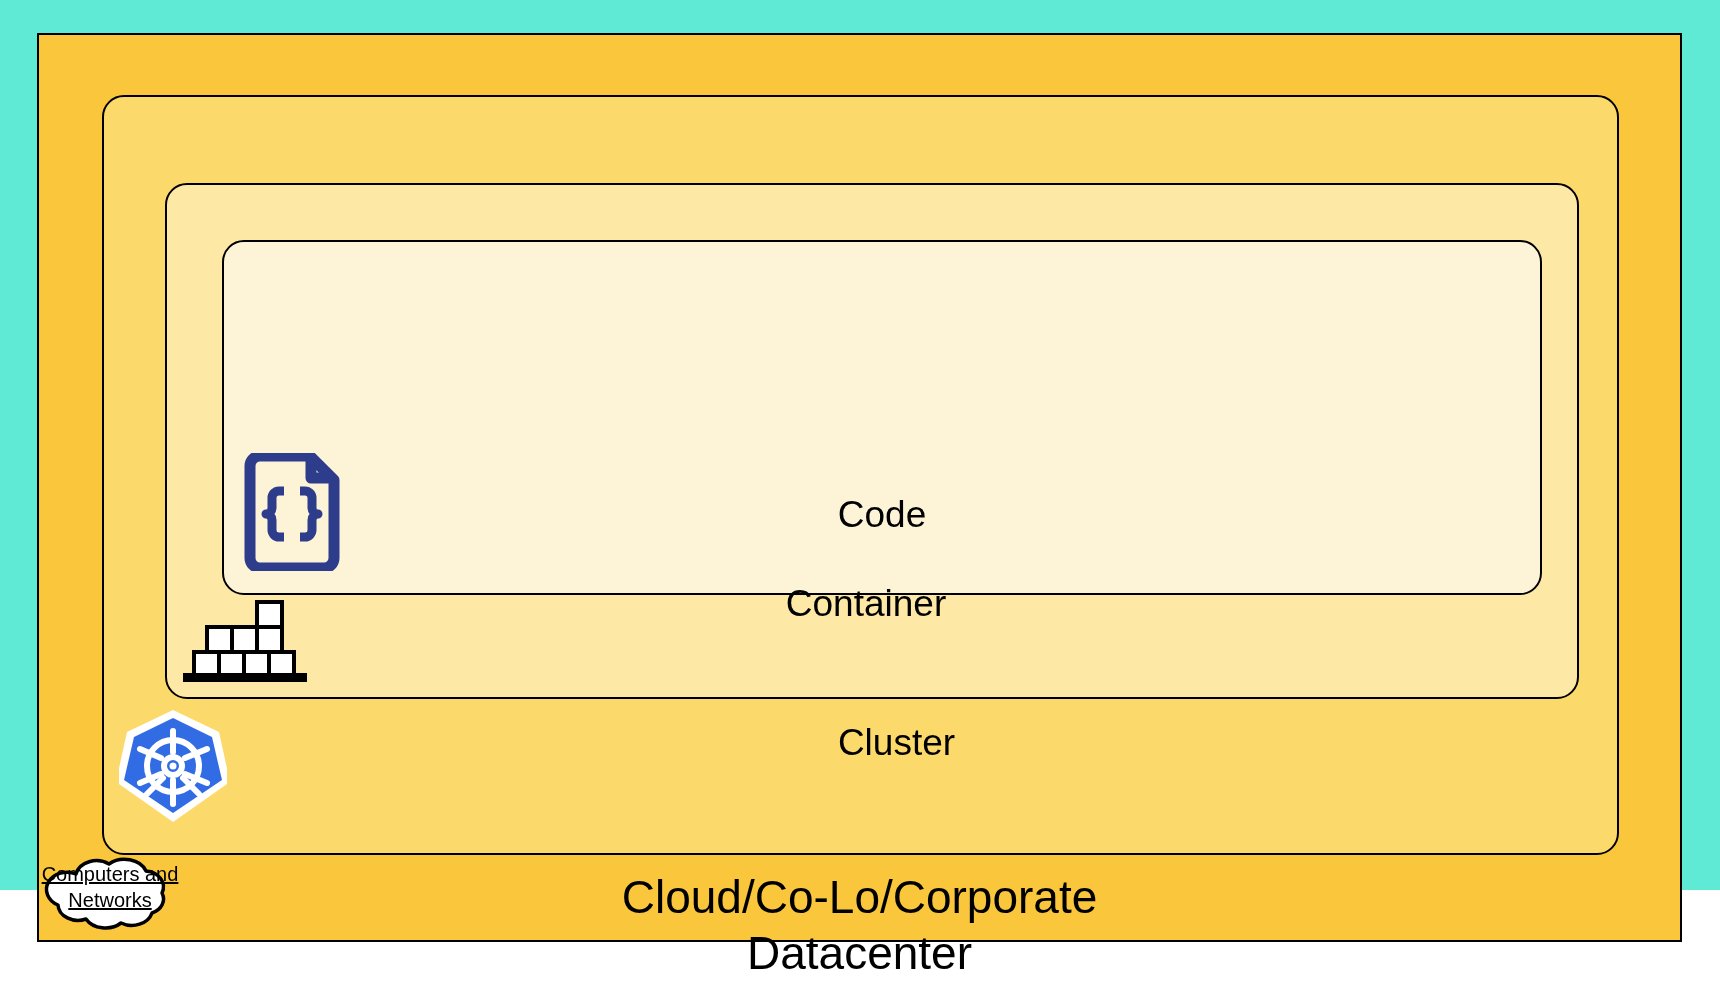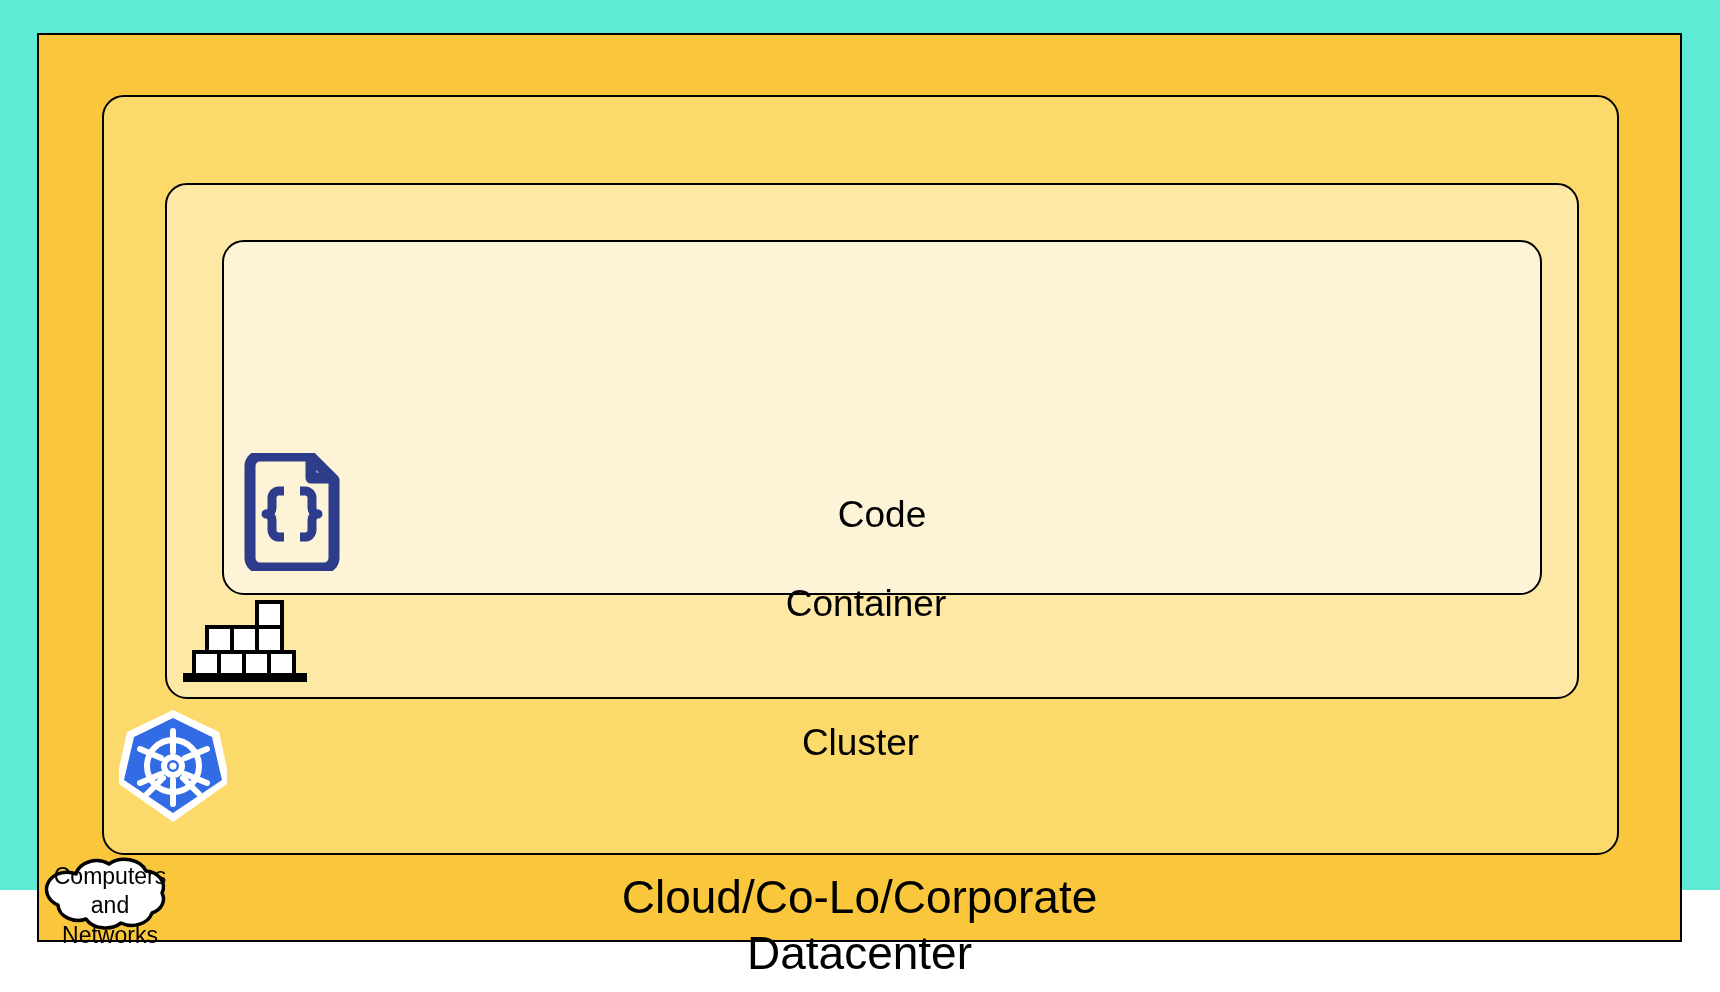--- a/index.html
+++ b/index.html
@@ -87,20 +87,21 @@
     top: 581px;
     width: 1414px;
     font-size: 37px;
   }
 
   .caption-cluster {
     left: 102px;
     top: 720px;
     width: 1517px;
     font-size: 37px;
+    padding-left: 36px;
   }
 
   .caption-datacenter {
     left: 37px;
     top: 869px;
     width: 1645px;
     font-size: 46px;
   }
 
   
@@ -137,25 +138,26 @@
     width: 150px;
     height: 100px;
   }
 
   .cloud-label {
     position: absolute;
     left: 35px;
     top: 862px;
     width: 150px;
     text-align: center;
-    font-size: 23px;
+    font-size: 20px;
     line-height: 1.28;
     color: #000000;
     white-space: pre-line;
     pointer-events: none;
+    text-decoration: underline;
   }
 </style>
 </head>
 <body>
 
 <div id="canvas">
 
   <div class="layer layer-datacenter"></div>
 
   <div class="layer layer-cluster"></div>

